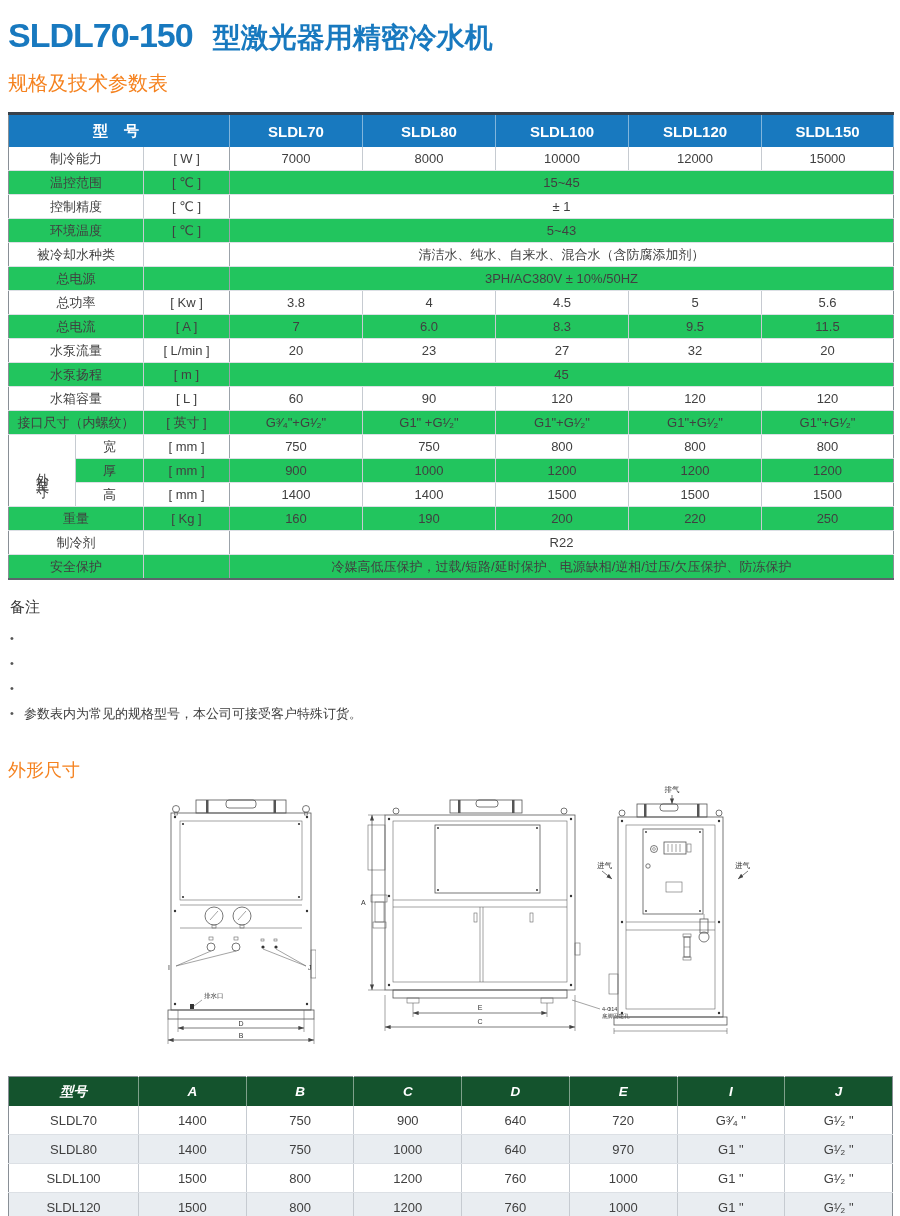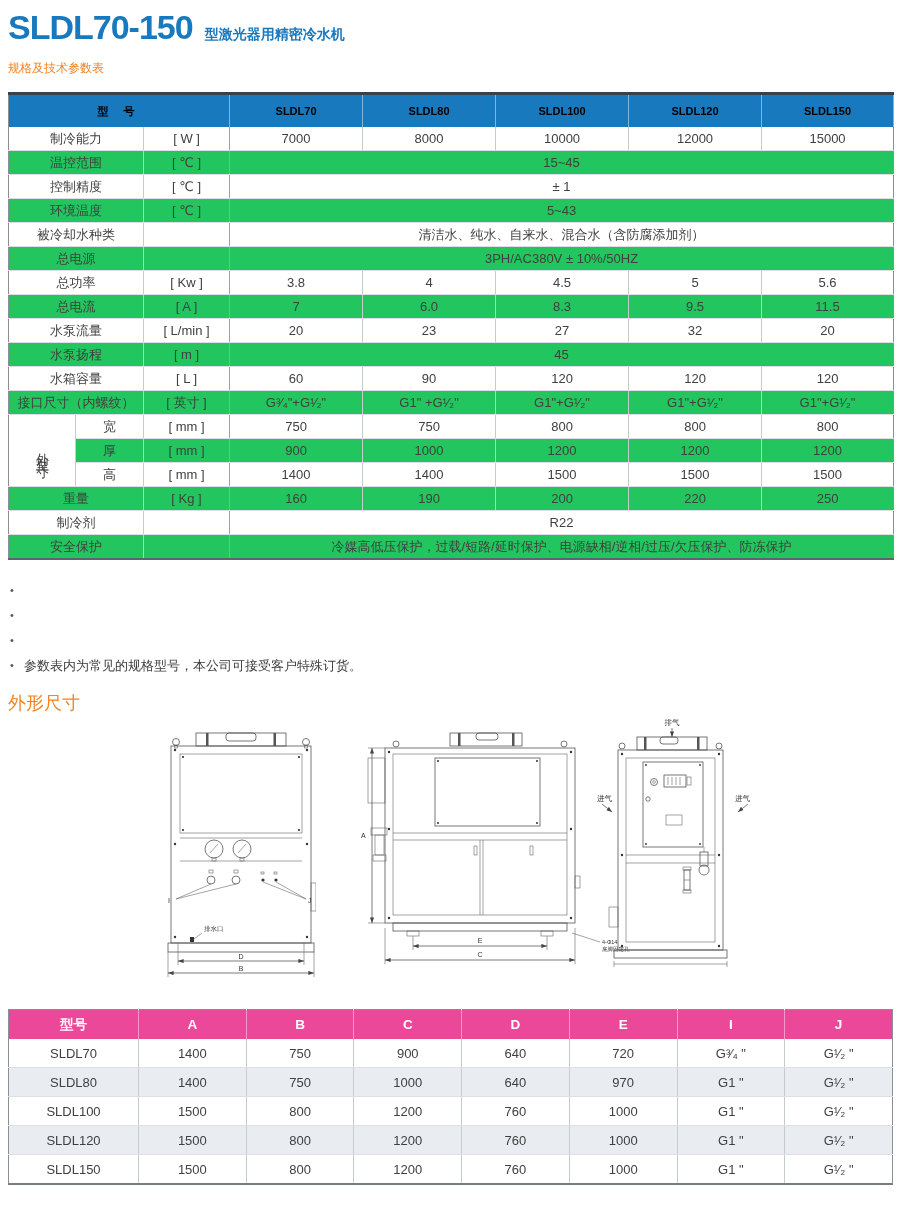--- a/index.html
+++ b/index.html
@@ -1,32 +1,32 @@
 <!DOCTYPE html>
 <html><head>
 <meta charset="utf-8">
 <style>
   html,body{margin:0;padding:0;background:#fff;}
   body{width:900px;height:1216px;overflow:hidden;position:relative;
        font-family:"Liberation Sans","DejaVu Sans",sans-serif;color:#3f3f3f;}
   .page{position:absolute;inset:0;}
 
   
-  .title-row{padding:8px 0 0 8px;display:flex;align-items:baseline;gap:10px;}
+  .title-row{padding:16px 0 0 8px;display:flex;align-items:baseline;}
   .title-model{font-size:34px;font-weight:bold;color:#1879BF;letter-spacing:-1px;}
-  .title-suffix{font-size:14px;font-weight:bold;color:#1879BF;margin-left:2px;}
+  .title-suffix{font-size:28px;font-weight:bold;color:#1879BF;margin-left:20px;}
   .sec{color:#F5821F;margin-left:8px;}
-  .sec1{font-size:12px;margin-top:13px;}
-  .sec2{font-size:18px;margin-top:13px;}
+  .sec1{font-size:20px;margin-top:13px;}
+  .sec2{font-size:18px;margin-top:32px;}
 
   
   table{border-collapse:collapse;table-layout:fixed;}
   table.spec{width:885px;margin:15px 7px 0 8px;
     border:1px solid #898F96;border-top:3px solid #39414A;border-bottom:2px solid #5D646B;}
-  table.spec th{height:30px;background:#1879BF;color:#000000;font-size:11px;font-weight:bold;
+  table.spec th{height:30px;background:#1879BF;color:#ffffff;font-size:15px;font-weight:bold;
     border-right:1px solid rgba(255,255,255,.45);}
   table.spec th.corner{letter-spacing:6px;}
   table.spec td{height:23px;padding:0 2px;text-align:center;font-size:13px;color:#404040;
     border-right:1px solid #C6CBD1;border-bottom:1px solid #DCE0E5;background:#fff;}
   table.spec tr.alt td{background:#22c55e;}
   table.spec td.unit{border-right:1px solid #9BA2A9;}
   table.spec td.vlabel{writing-mode:vertical-rl;text-orientation:upright;letter-spacing:4px;padding:2px 0;}
   table.spec td:last-child{border-right:none;}
 
   
@@ -39,22 +39,22 @@
   .drawings{position:relative;height:292px;margin-top:0;}
   .drawings svg{position:absolute;}
   .drawings text{fill:#333;stroke:none;font-family:"Liberation Sans","DejaVu Sans",sans-serif;}
   .dline{stroke:#555;stroke-width:0.8;fill:none;}
   .thin{stroke:#666;stroke-width:0.6;fill:none;}
   .dot{fill:#333;stroke:none;}
   .dim{stroke:#444;stroke-width:0.7;fill:none;}
 
   
   table.dims{width:885px;margin:2px 7px 0 8px;border:1px solid #898F96;border-bottom:2px solid #777D83;}
-  table.dims th{height:27px;background:#ec4899;color:#fff;font-size:13.5px;font-weight:bold;
-    border-right:1px solid rgba(255,255,255,.45);}
+  table.dims th{height:27px;background:#14532d;color:#fff;font-size:13.5px;font-weight:bold;
+    border-right:1px solid rgba(255,255,255,.45);font-style:italic;}
   table.dims td{height:26px;text-align:center;font-size:13px;color:#404040;
     border-right:1px solid #C6CBD1;border-bottom:1px solid #DCE0E5;background:#fff;}
   table.dims tr.alt td{background:#E9EDF1;}
   table.dims th:last-child,table.dims td:last-child{border-right:none;}
 </style>
 </head>
 <body>
 
 <div class="page">
 
@@ -215,20 +215,21 @@
         </tr>
         <tr class="alt">
           <td class="lbl" colspan="2">安全保护</td>
           <td class="unit"></td>
           <td class="val merged" colspan="5">冷媒高低压保护，过载/短路/延时保护、电源缺相/逆相/过压/欠压保护、防冻保护</td>
         </tr>
       </tbody>
   </table>
 
   <div class="notes">
+    <div class="notes-title">备注</div>
     <div>
         <div class="note-item">
           <span class="bullet">•</span>
         </div>
         <div class="note-item">
           <span class="bullet">•</span>
         </div>
         <div class="note-item">
           <span class="bullet">•</span>
         </div>

